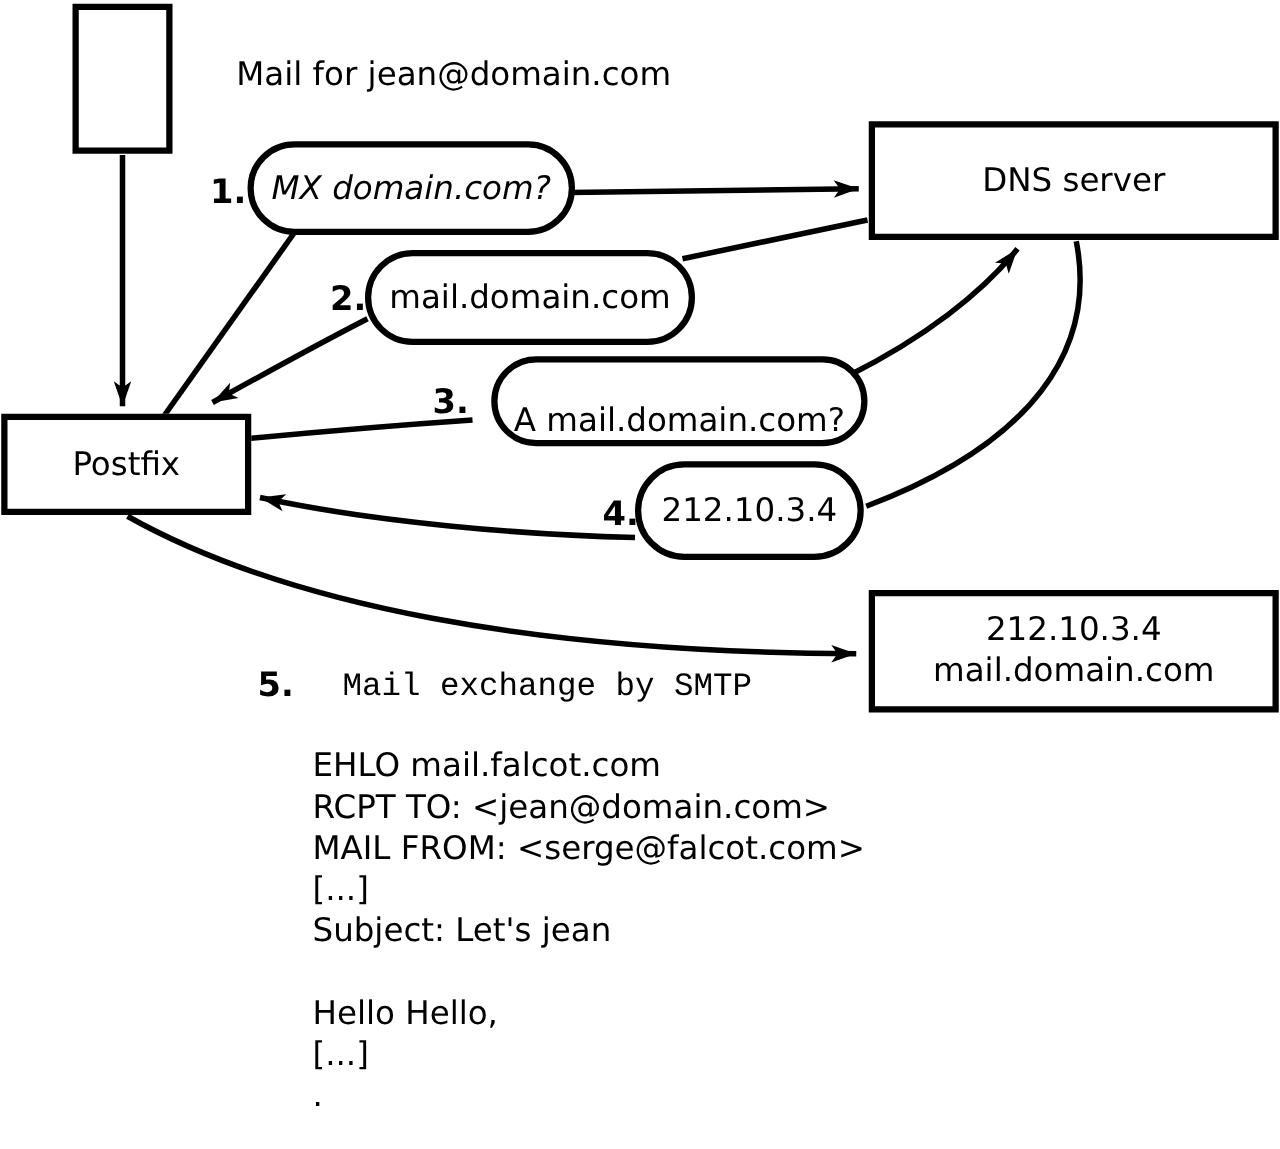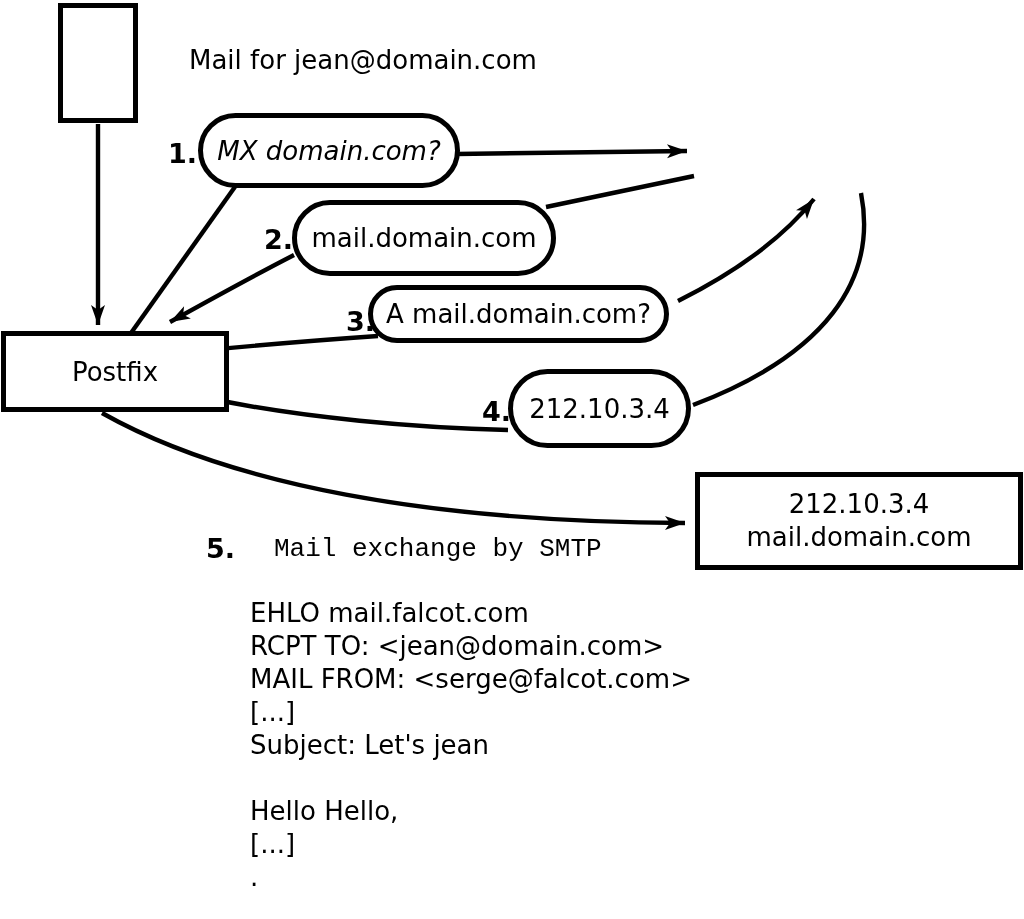--- a/index.html
+++ b/index.html
@@ -45,26 +45,26 @@
     white-space: nowrap;
   }
   .freetext {
     position: absolute;
     font-size: 26px;
     z-index: 3;
     white-space: nowrap;
     margin-left: 24px;
   }
   #envelope { left: 58px; top: 3px; width: 80px; height: 120px; }
-  #postfix  { left: 1px;  top: 331px; width: 228px; height: 81px; }
+  #postfix  { left: 1px;  top: 331px; width: 200px; height: 81px; }
   #dns      { left: 695px; top: 97px; width: 328px; height: 95px; }
   #dest     { left: 695px; top: 472px; width: 328px; height: 98px; flex-direction: column; line-height: 33px; }
   #pill-1 { left: 198px; top: 113px; width: 262px; height: 75px; font-style: italic; }
   #pill-2 { left: 292px; top: 200px; width: 264px; height: 76px; }
-  #pill-3 { left: 368px; top: 285px; width: 301px; height: 58px; }
+  #pill-3 { left: 393px; top: 285px; width: 301px; height: 72px; align-items: flex-end; }
   #pill-4 { left: 508px; top: 369px; width: 183px; height: 79px; }
   #num-1 { left: 168px; top: 138px; }
   #num-2 { left: 264px; top: 224px; }
   #num-3 { left: 346px; top: 306px; }
   #num-4 { left: 482px; top: 396px; }
   #num-5 { left: 206px; top: 533px; }
   #mail-note   { left: 165px; top: 45px; }
   #step5-label { left: 250px; top: 534px; font-family: Liberation Mono, monospace; }
   #smtp-block {
     position: absolute;
@@ -106,20 +106,23 @@
     <path class="connector" d="M 508 430 C 420 428, 300 418, 208 398" marker-end="url(#arrowhead)"></path>
     <path class="connector" d="M 102 413 C 230 485, 430 522, 685 523" marker-end="url(#arrowhead)"></path>
   </svg>
 
   <div class="node" id="envelope"></div>
 
   <div class="node" id="postfix">
     <span>Postfix</span>
   </div>
 
+  <div class="node" id="dns">
+    <span>DNS server</span>
+  </div>
 
   <div class="node" id="dest">
     <div>212.10.3.4</div>
     <div>mail.domain.com</div>
   </div>
 
   <div class="node pill" id="pill-1">
     <span>MX domain.com?</span>
   </div>
   <div class="node pill" id="pill-2">

